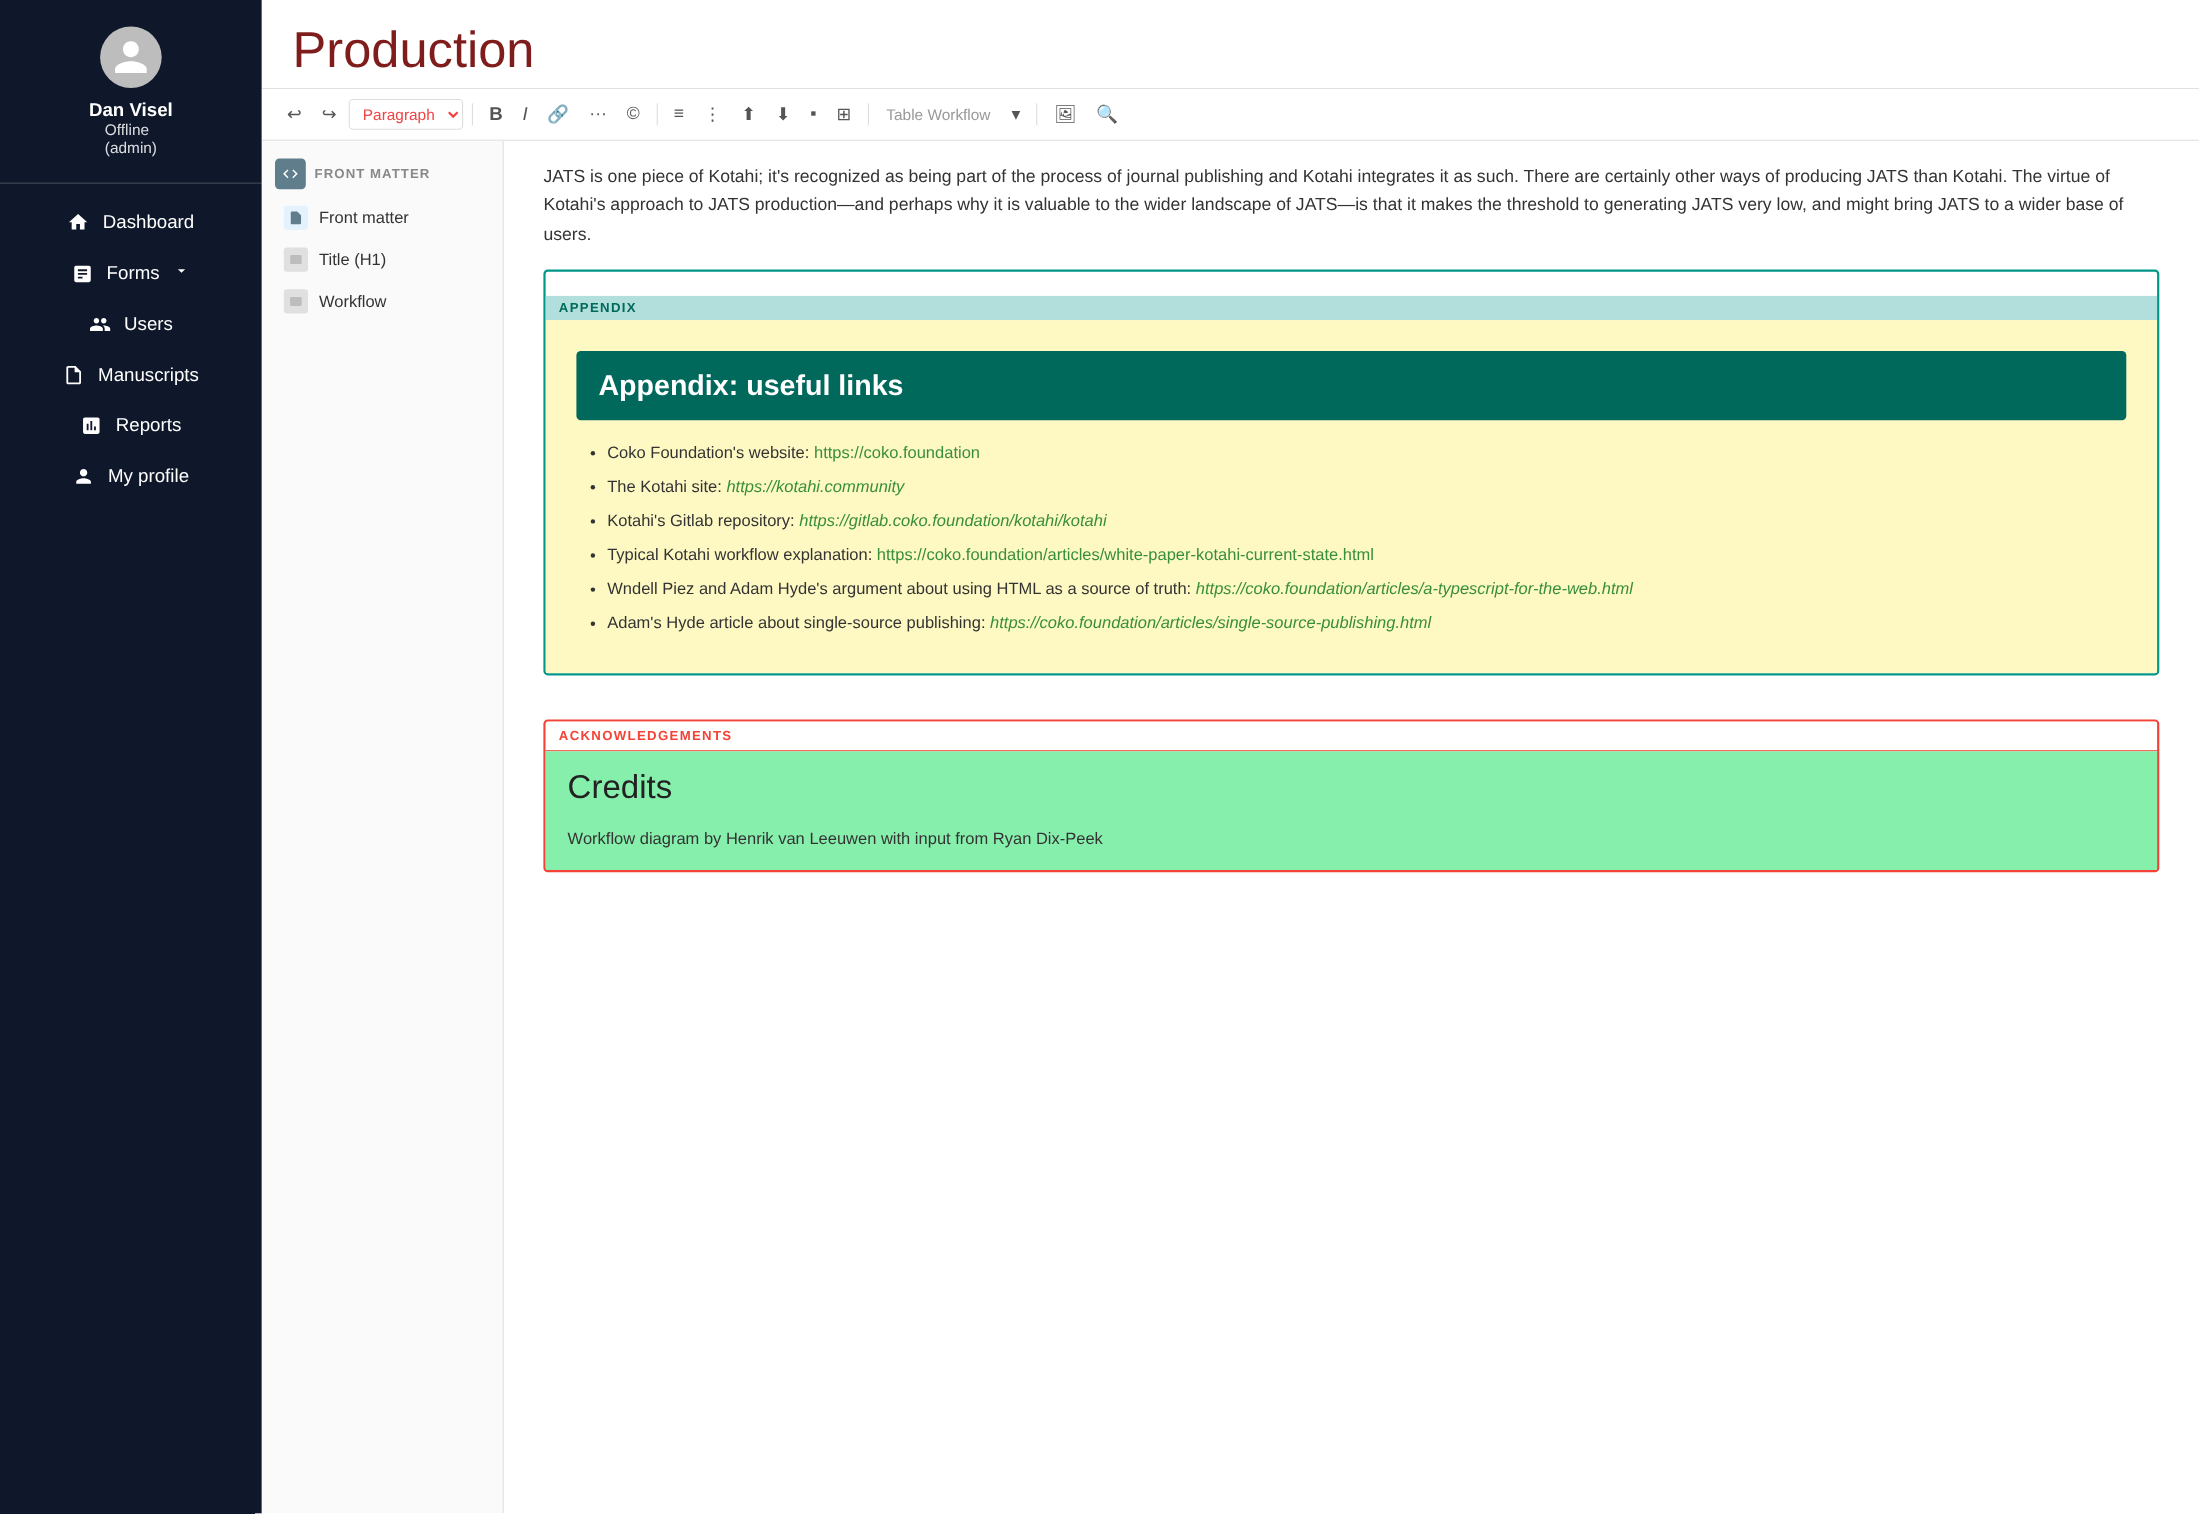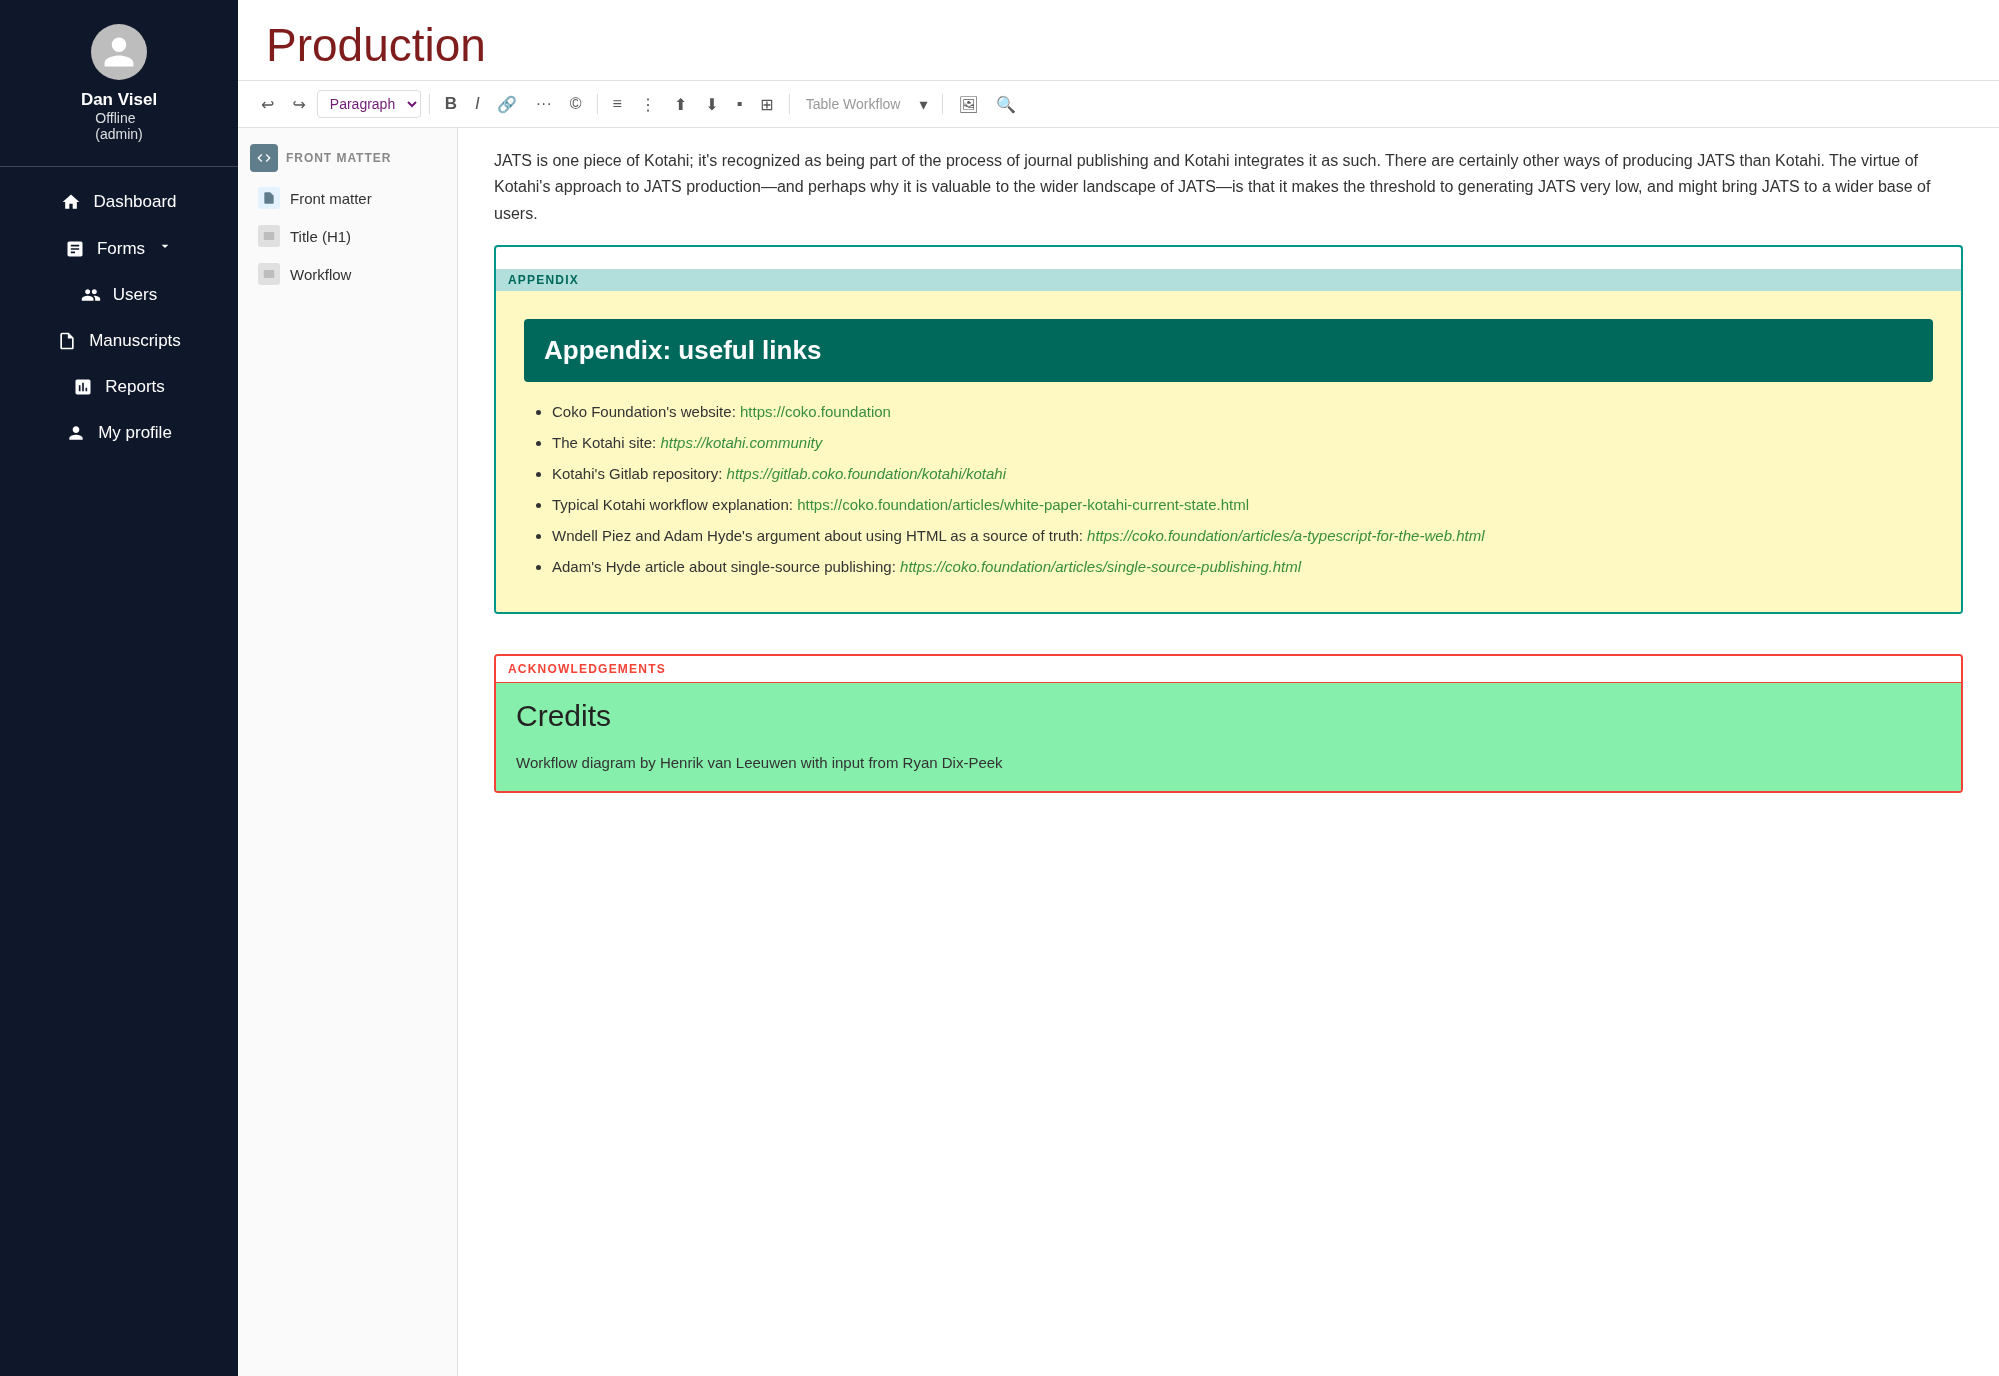--- a/index.html
+++ b/index.html
@@ -78,21 +78,21 @@
       background: none; border: none; cursor: pointer;
       padding: 5px 7px; border-radius: 4px; font-size: 16px;
       color: #555; display: flex; align-items: center; justify-content: center;
     }
     .toolbar-btn.bold { font-weight: 900; font-size: 17px; }
     .toolbar-btn.italic { font-style: italic; font-size: 17px; }
     .toolbar-separator { width: 1px; height: 20px; background: #ddd; margin: 0 4px; }
     .toolbar-select {
       border: 1px solid #ddd; border-radius: 4px;
       padding: 4px 8px; font-size: 14px; background: #fff;
-      cursor: pointer; color: #701a75;
+      cursor: pointer; color: #ef4444;
     }
     .table-options-label { font-size: 14px; color: #999; padding: 0 8px; }
 
     
     .content-area {
       display: flex;
       flex: 1;
       overflow: hidden;
     }
 

